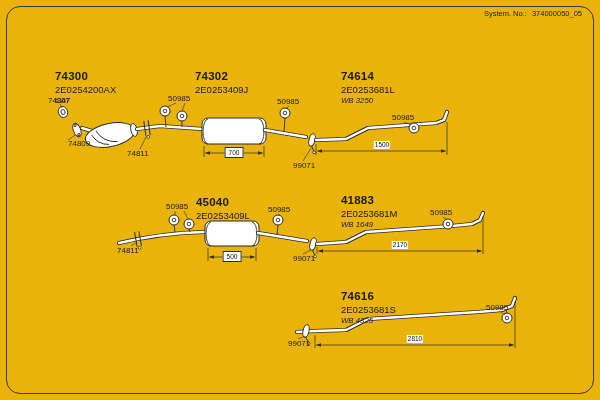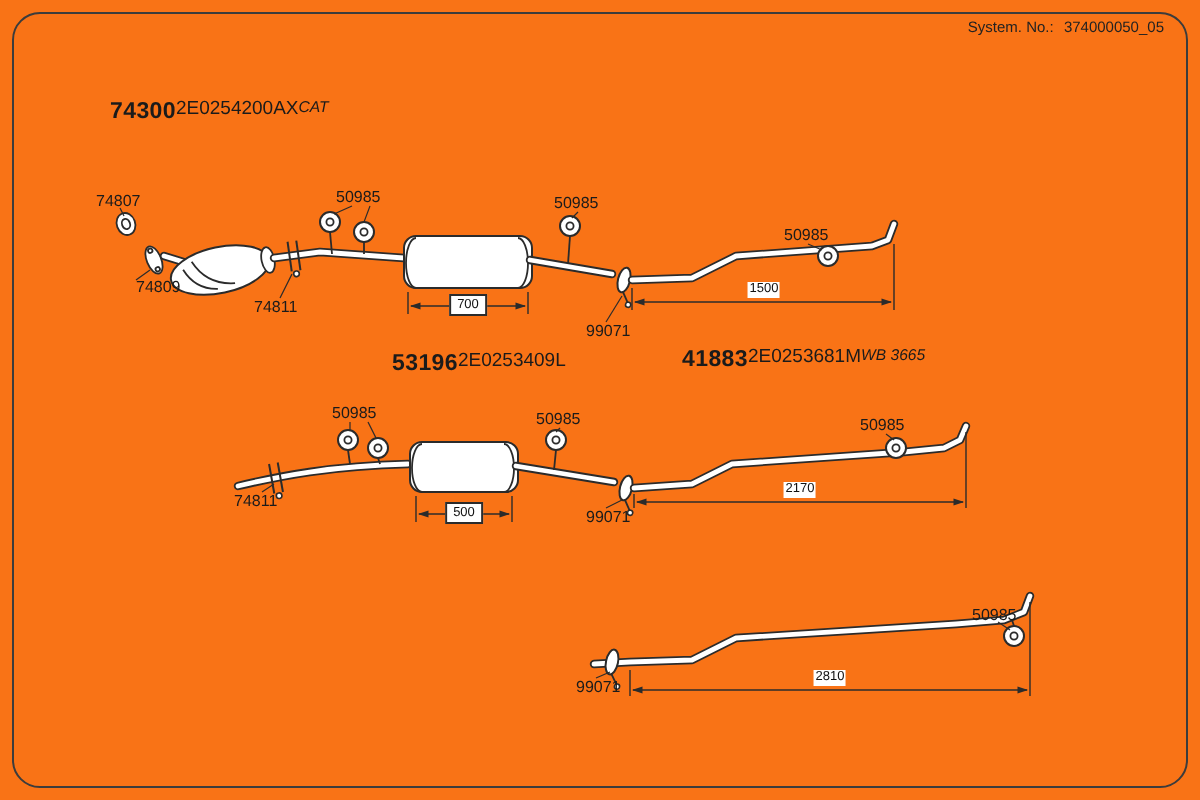--- a/index.html
+++ b/index.html
@@ -1,23 +1,23 @@
 <!DOCTYPE html>
 <html><head>
 <meta charset="utf-8">
 <style>
   html,body{margin:0;padding:0;background:#fff;}
-  .page{position:relative;width:600px;height:400px;background:#f97316;overflow:hidden;
+  .page{position:relative;width:600px;height:400px;background:#eab308;overflow:hidden;
         font-family:"Liberation Sans",sans-serif;color:#1b1b1b;}
   .frame{position:absolute;left:6px;top:6px;right:6px;bottom:6px;
          border:1.4px solid #3c3c3c;border-radius:14px;pointer-events:none;}
   .art{position:absolute;left:0;top:0;}
   .sysno{position:absolute;top:9px;right:18px;font-size:7.5px;color:#222;white-space:nowrap;}
   .sysno span + span{margin-left:3px;}
-  .g{position:absolute;display:flex;flex-direction:row;line-height:1.3;white-space:nowrap;}
+  .g{position:absolute;display:flex;flex-direction:column;line-height:1.3;white-space:nowrap;margin-top:20px;}
   .gnum{font-size:11.5px;font-weight:bold;letter-spacing:.2px;cursor:pointer;}
   .gcode{font-size:9.5px;}
   .gnote{font-size:7.8px;font-style:italic;}
   .callout{position:absolute;font-size:8px;font-weight:normal;white-space:nowrap;cursor:pointer;}
   .dimbox{position:absolute;transform:translateX(-50%);font-size:6.5px;line-height:9px;
           border:0.8px solid #2b2b2b;background:#fff;padding:0 3px;color:#111;}
   .dimtxt{position:absolute;transform:translateX(-50%);font-size:6.5px;line-height:8px;
           background:#fff;padding:0 1px;color:#111;}
   .ln{stroke:#2b2b2b;stroke-width:0.9;fill:none;}
   .lnw{stroke:#2b2b2b;stroke-width:0.9;fill:#fff;}
@@ -187,28 +187,42 @@
   <div class="sysno">
     <span>System. No.:</span>
     <span>374000050_05</span>
   </div>
 
   <div class="g" style="left:55px;top:49px">
     <span class="gnum">74300</span>
     <span class="gcode">2E0254200AX</span>
     <span class="gnote">CAT</span>
   </div>
+  <div class="g" style="left:195px;top:49px">
+    <span class="gnum">74302</span>
+    <span class="gcode">2E0253409J</span>
+  </div>
+  <div class="g" style="left:341px;top:49px">
+    <span class="gnum">74614</span>
+    <span class="gcode">2E0253681L</span>
+    <span class="gnote">WB 3250</span>
+  </div>
   <div class="g" style="left:196px;top:175px">
-    <span class="gnum">53196</span>
+    <span class="gnum">45040</span>
     <span class="gcode">2E0253409L</span>
   </div>
   <div class="g" style="left:341px;top:173px">
     <span class="gnum">41883</span>
     <span class="gcode">2E0253681M</span>
-    <span class="gnote">WB 3665</span>
+    <span class="gnote">WB 1649</span>
+  </div>
+  <div class="g" style="left:341px;top:269px">
+    <span class="gnum">74616</span>
+    <span class="gcode">2E0253681S</span>
+    <span class="gnote">WB 4325</span>
   </div>
 
   <span class="callout" style="left:48px;top:96px">74807</span>
   <span class="callout" style="left:68px;top:139px">74809</span>
   <span class="callout" style="left:127px;top:149px">74811</span>
   <span class="callout" style="left:168px;top:94px">50985</span>
   <span class="callout" style="left:277px;top:97px">50985</span>
   <span class="callout" style="left:293px;top:161px">99071</span>
   <span class="callout" style="left:392px;top:113px">50985</span>
   <span class="callout" style="left:166px;top:202px">50985</span>

